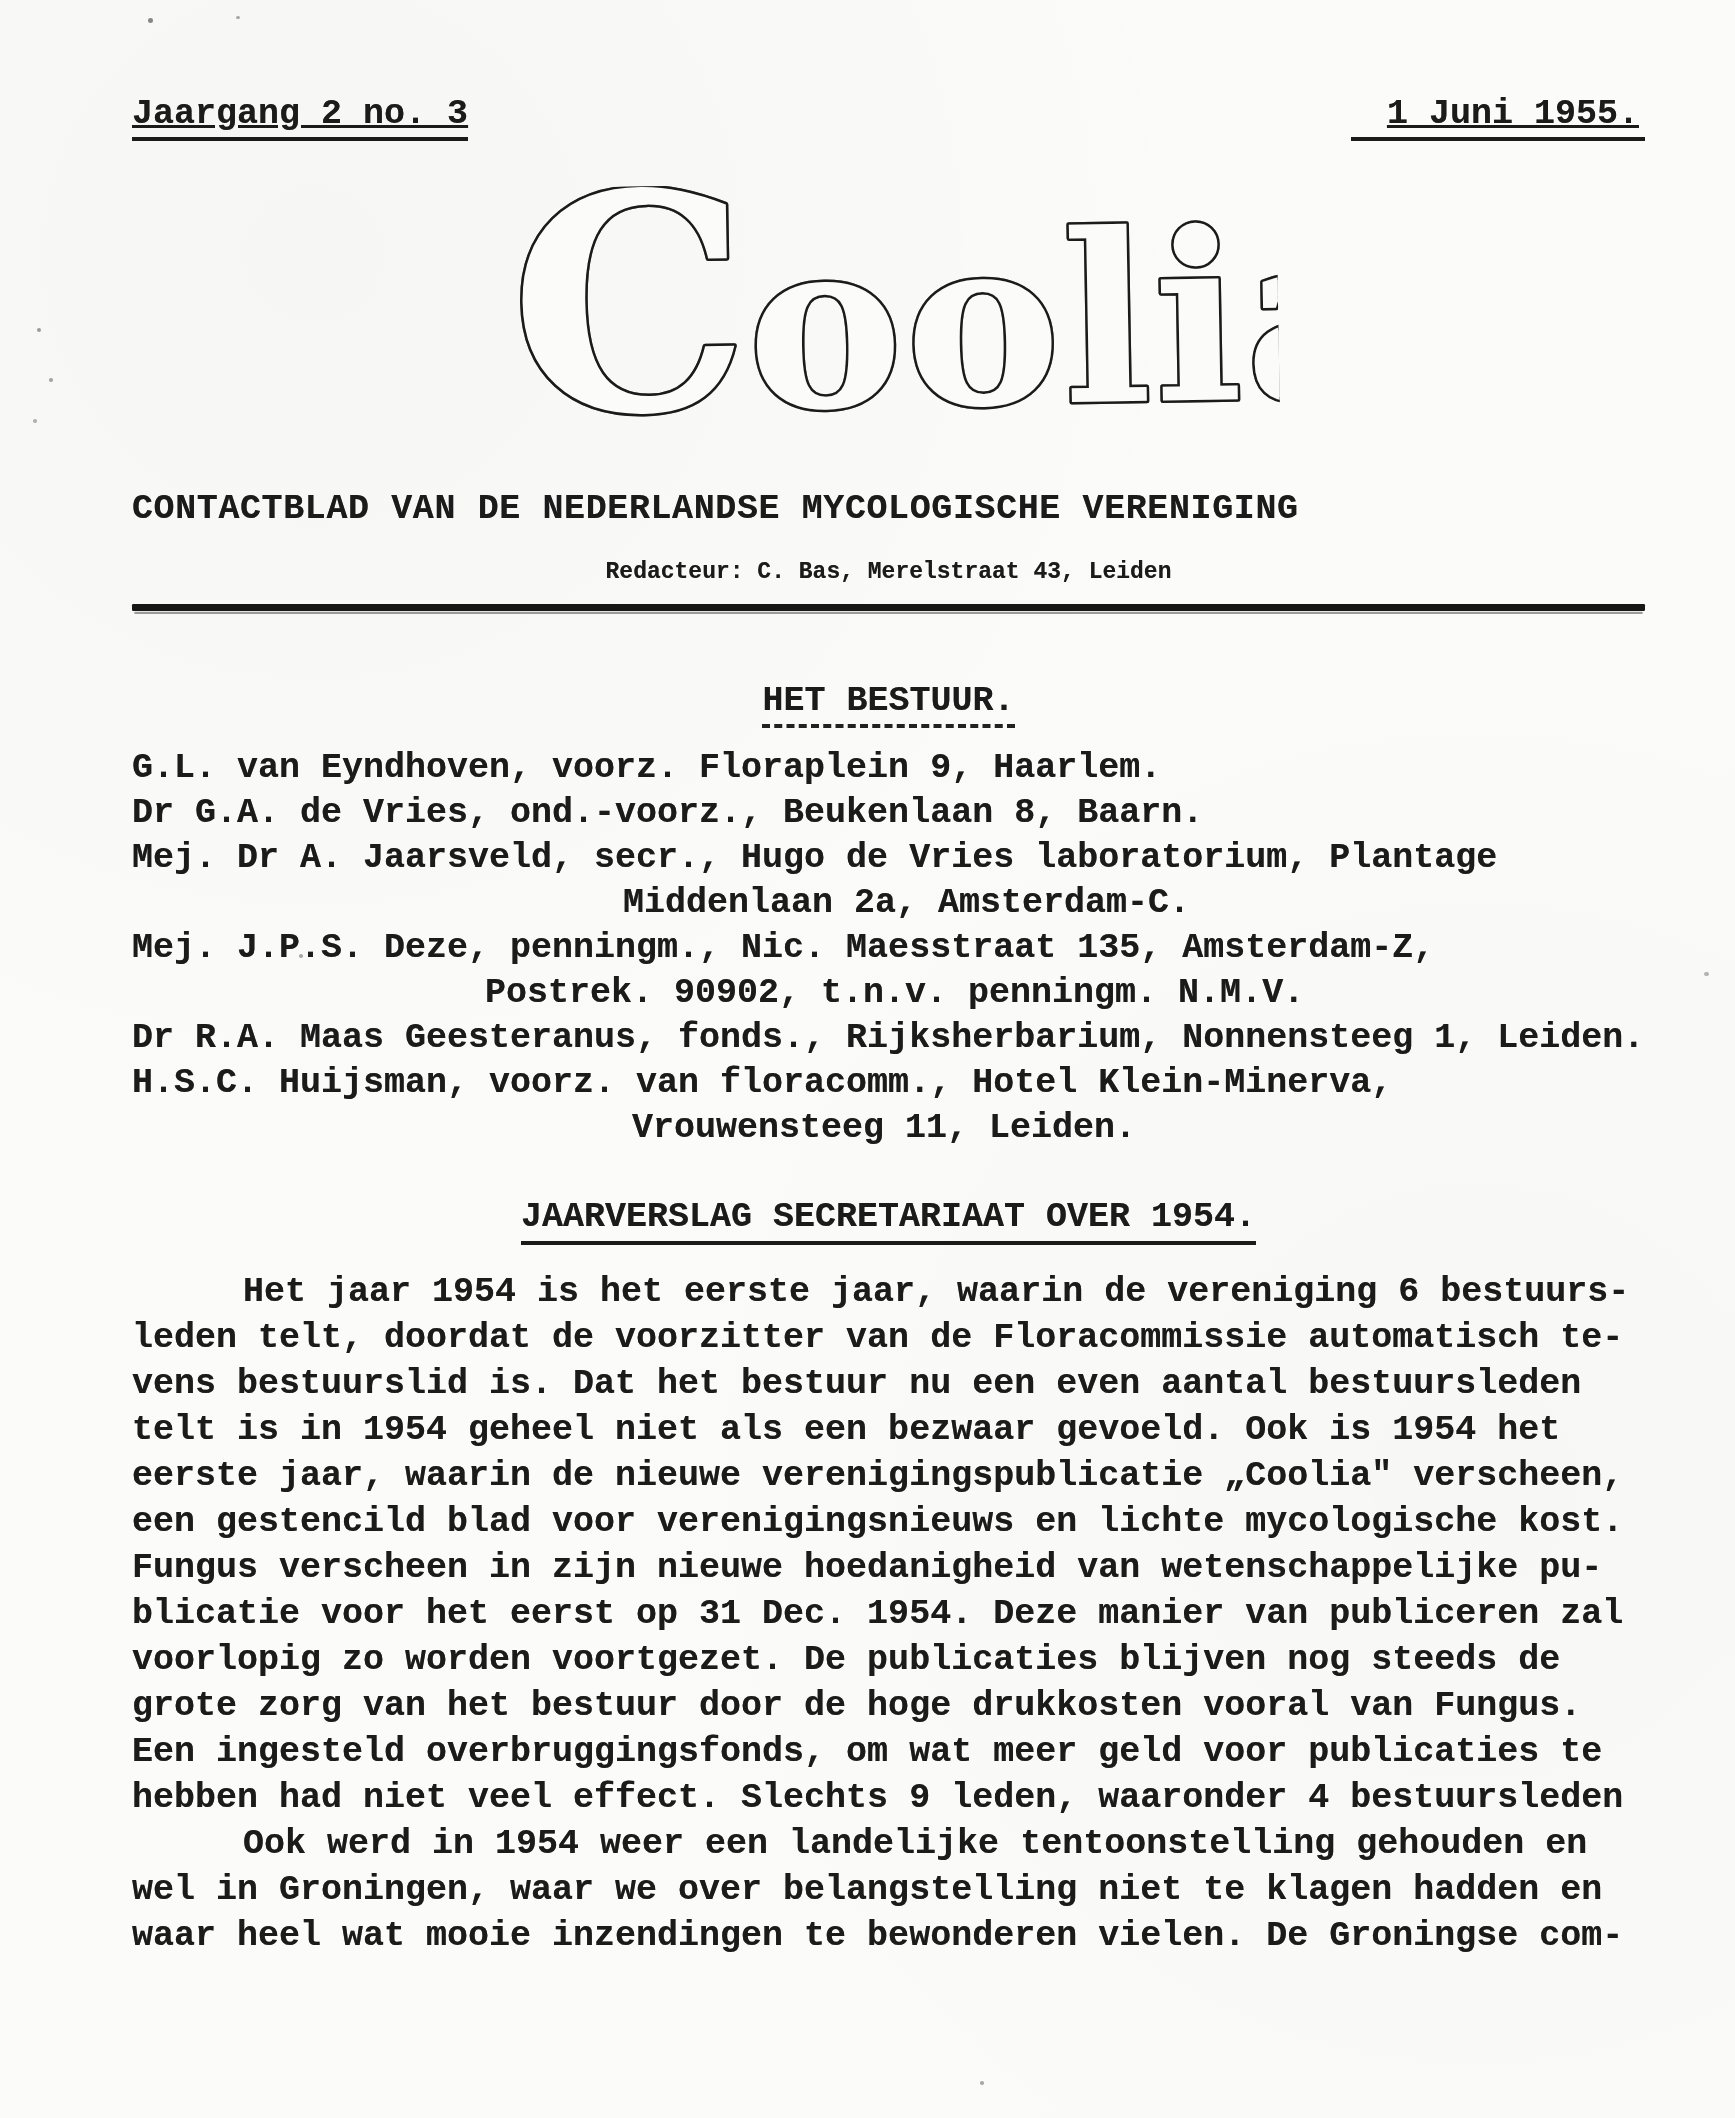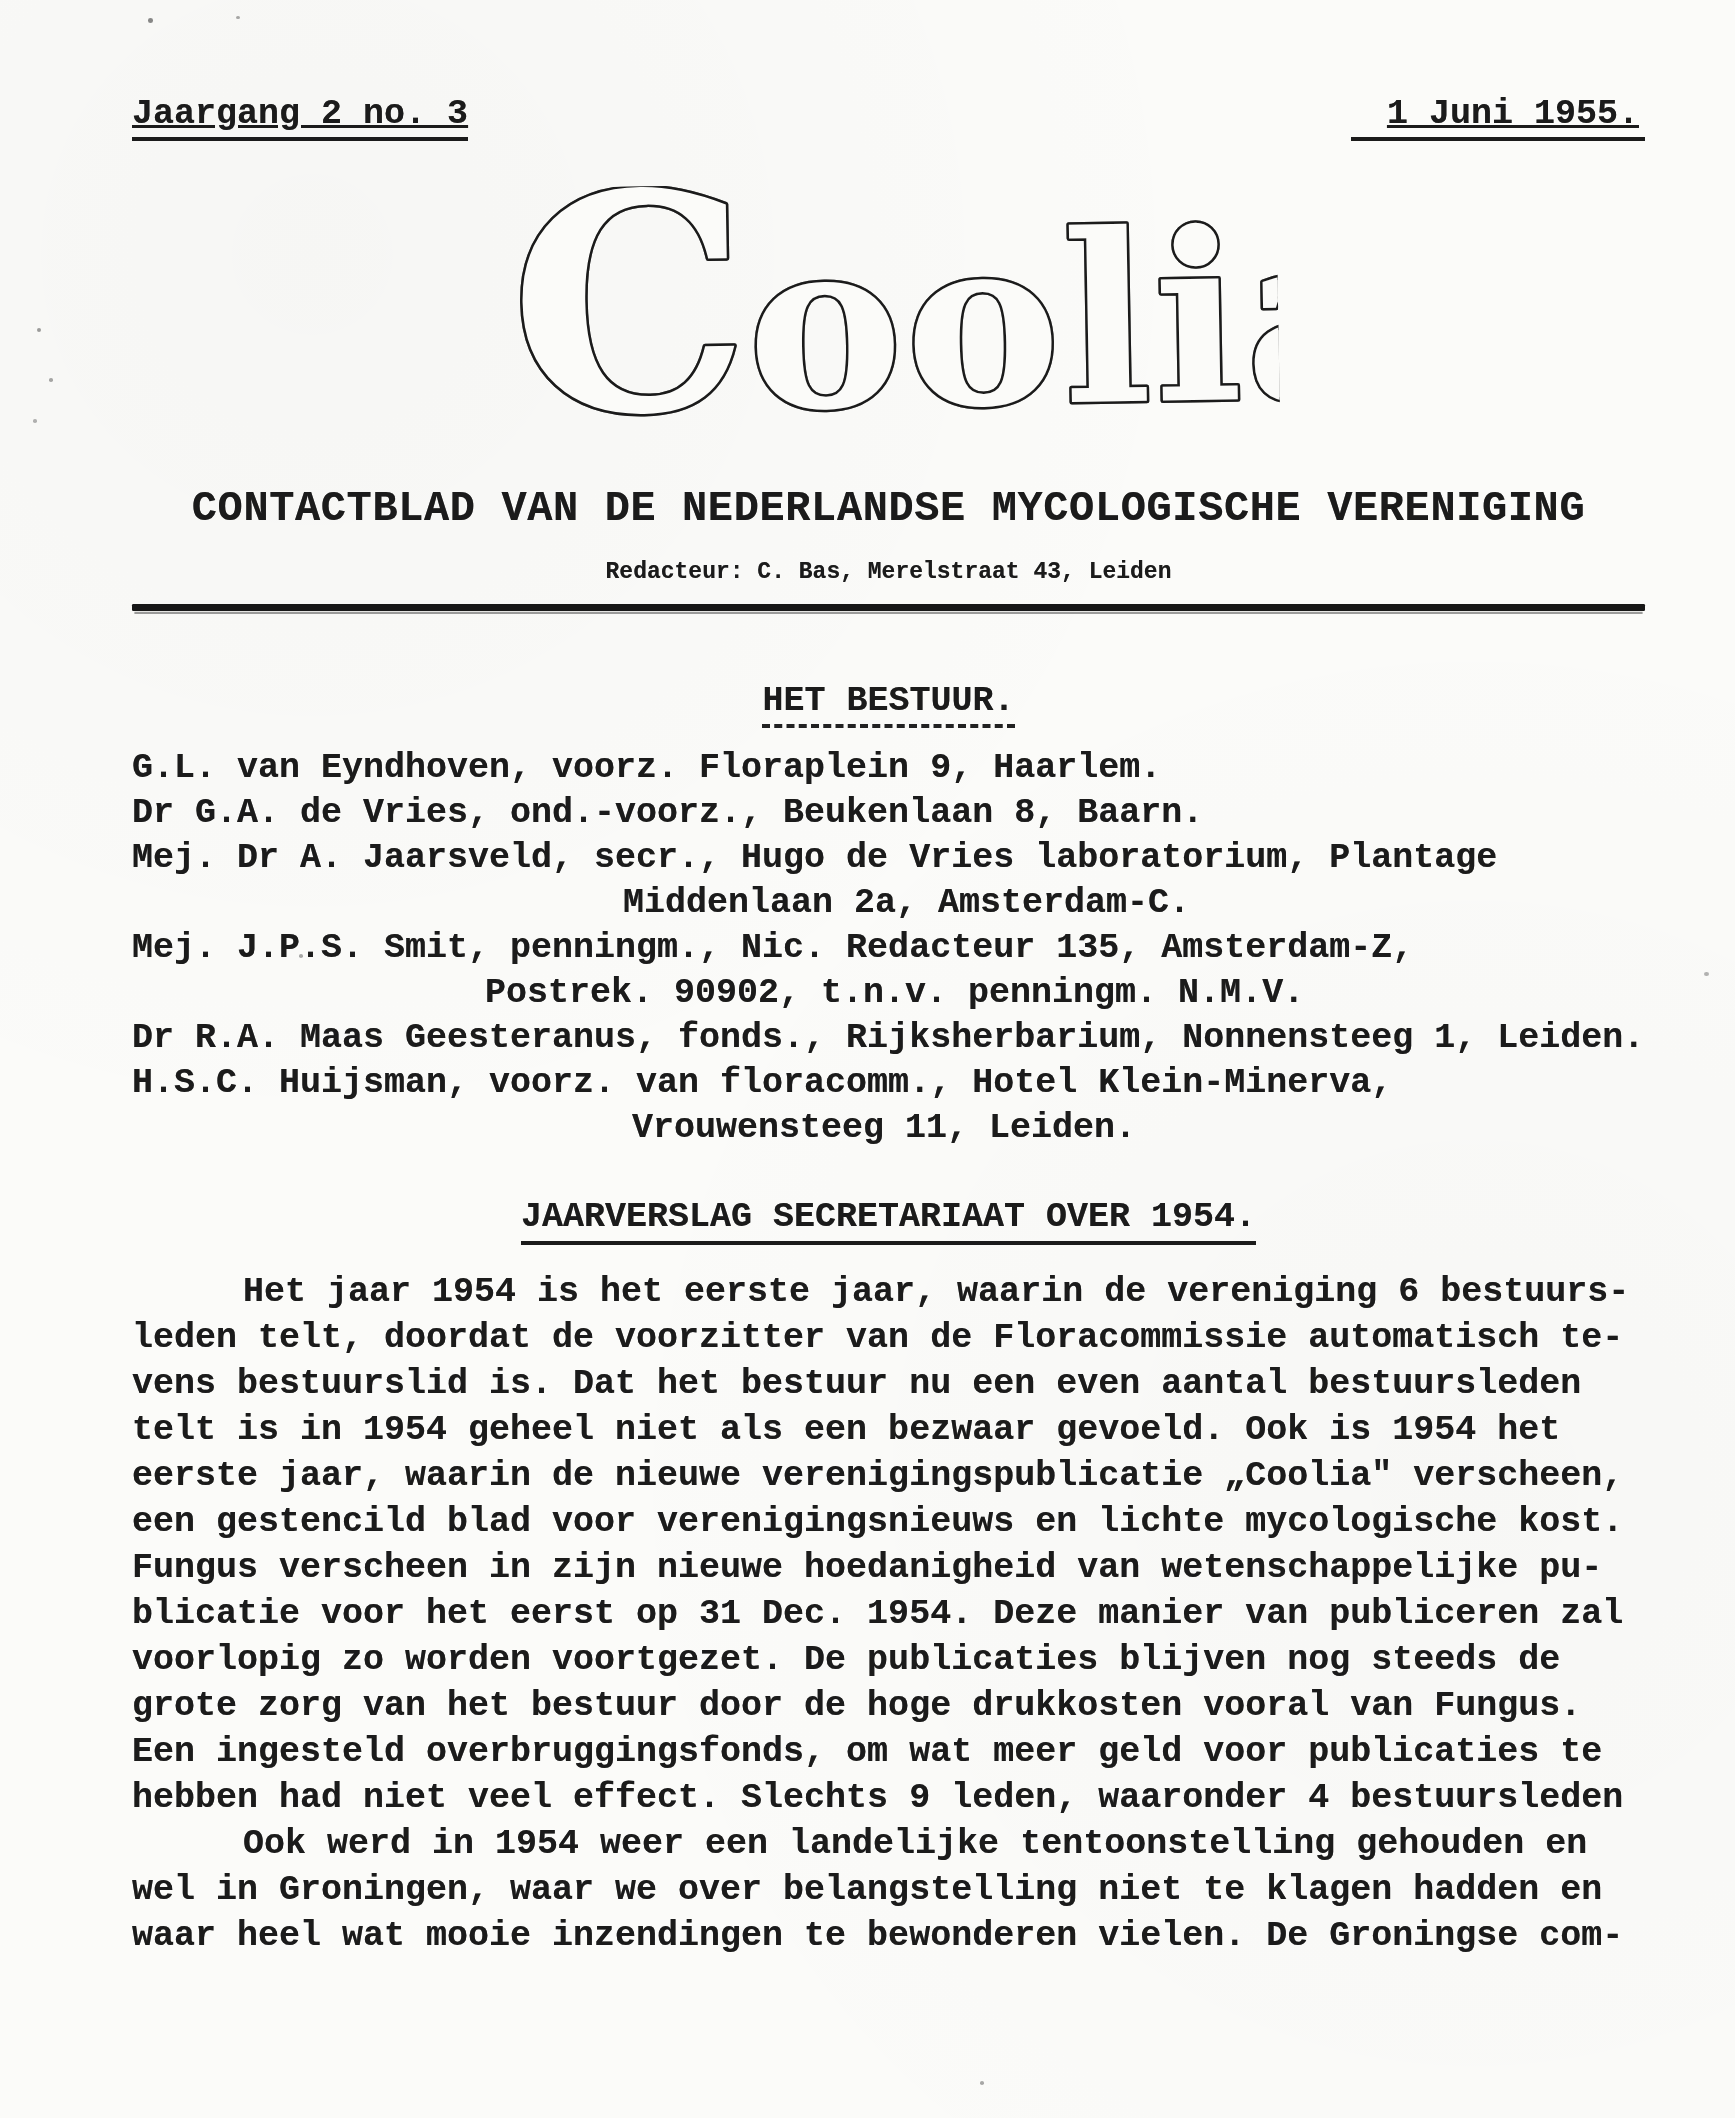--- a/index.html
+++ b/index.html
@@ -38,22 +38,22 @@
     text-align: center;
     height: 251px;
   }
   .logo-svg {
     width: 778px;
     height: 250px;
     transform: rotate(-1deg);
   }
   .org-line {
     margin-top: 57px;
-    text-align: center;
-    font-size: 42px;
+    text-align: left;
+    font-size: 35px;
     line-height: 38px;
     letter-spacing: 0.6px;
   }
   .editor-line {
     margin-top: 25px;
     text-align: center;
     font-size: 23px;
     line-height: 38px;
     font-family: Liberation Mono, monospace;
   }
@@ -127,21 +127,21 @@
 
   <div class="section-heading board-heading-wrap">
     <span class="u-dash">HET BESTUUR.</span>
   </div>
 
   <div class="board-list">
     <div class="t-line">G.L. van Eyndhoven, voorz. Floraplein 9, Haarlem.</div>
     <div class="t-line">Dr G.A. de Vries, ond.-voorz., Beukenlaan 8, Baarn.</div>
     <div class="t-line">Mej. Dr A. Jaarsveld, secr., Hugo de Vries laboratorium, Plantage</div>
     <div class="t-line ind-mid">Middenlaan 2a, Amsterdam-C.</div>
-    <div class="t-line">Mej. J.P.S. Smit, penningm., Nic. Redacteur 135, Amsterdam-Z,</div>
+    <div class="t-line">Mej. J.P.S. Deze, penningm., Nic. Maesstraat 135, Amsterdam-Z,</div>
     <div class="t-line ind-post">Postrek. 90902, t.n.v. penningm. N.M.V.</div>
     <div class="t-line">Dr R.A. Maas Geesteranus, fonds., Rijksherbarium, Nonnensteeg 1, Leiden.</div>
     <div class="t-line">H.S.C. Huijsman, voorz. van floracomm., Hotel Klein-Minerva,</div>
     <div class="t-line ind-vrouw">Vrouwensteeg 11, Leiden.</div>
   </div>
 
   <div class="section-heading report-heading-wrap">
     <span class="u-solid">JAARVERSLAG SECRETARIAAT OVER 1954.</span>
   </div>
 

